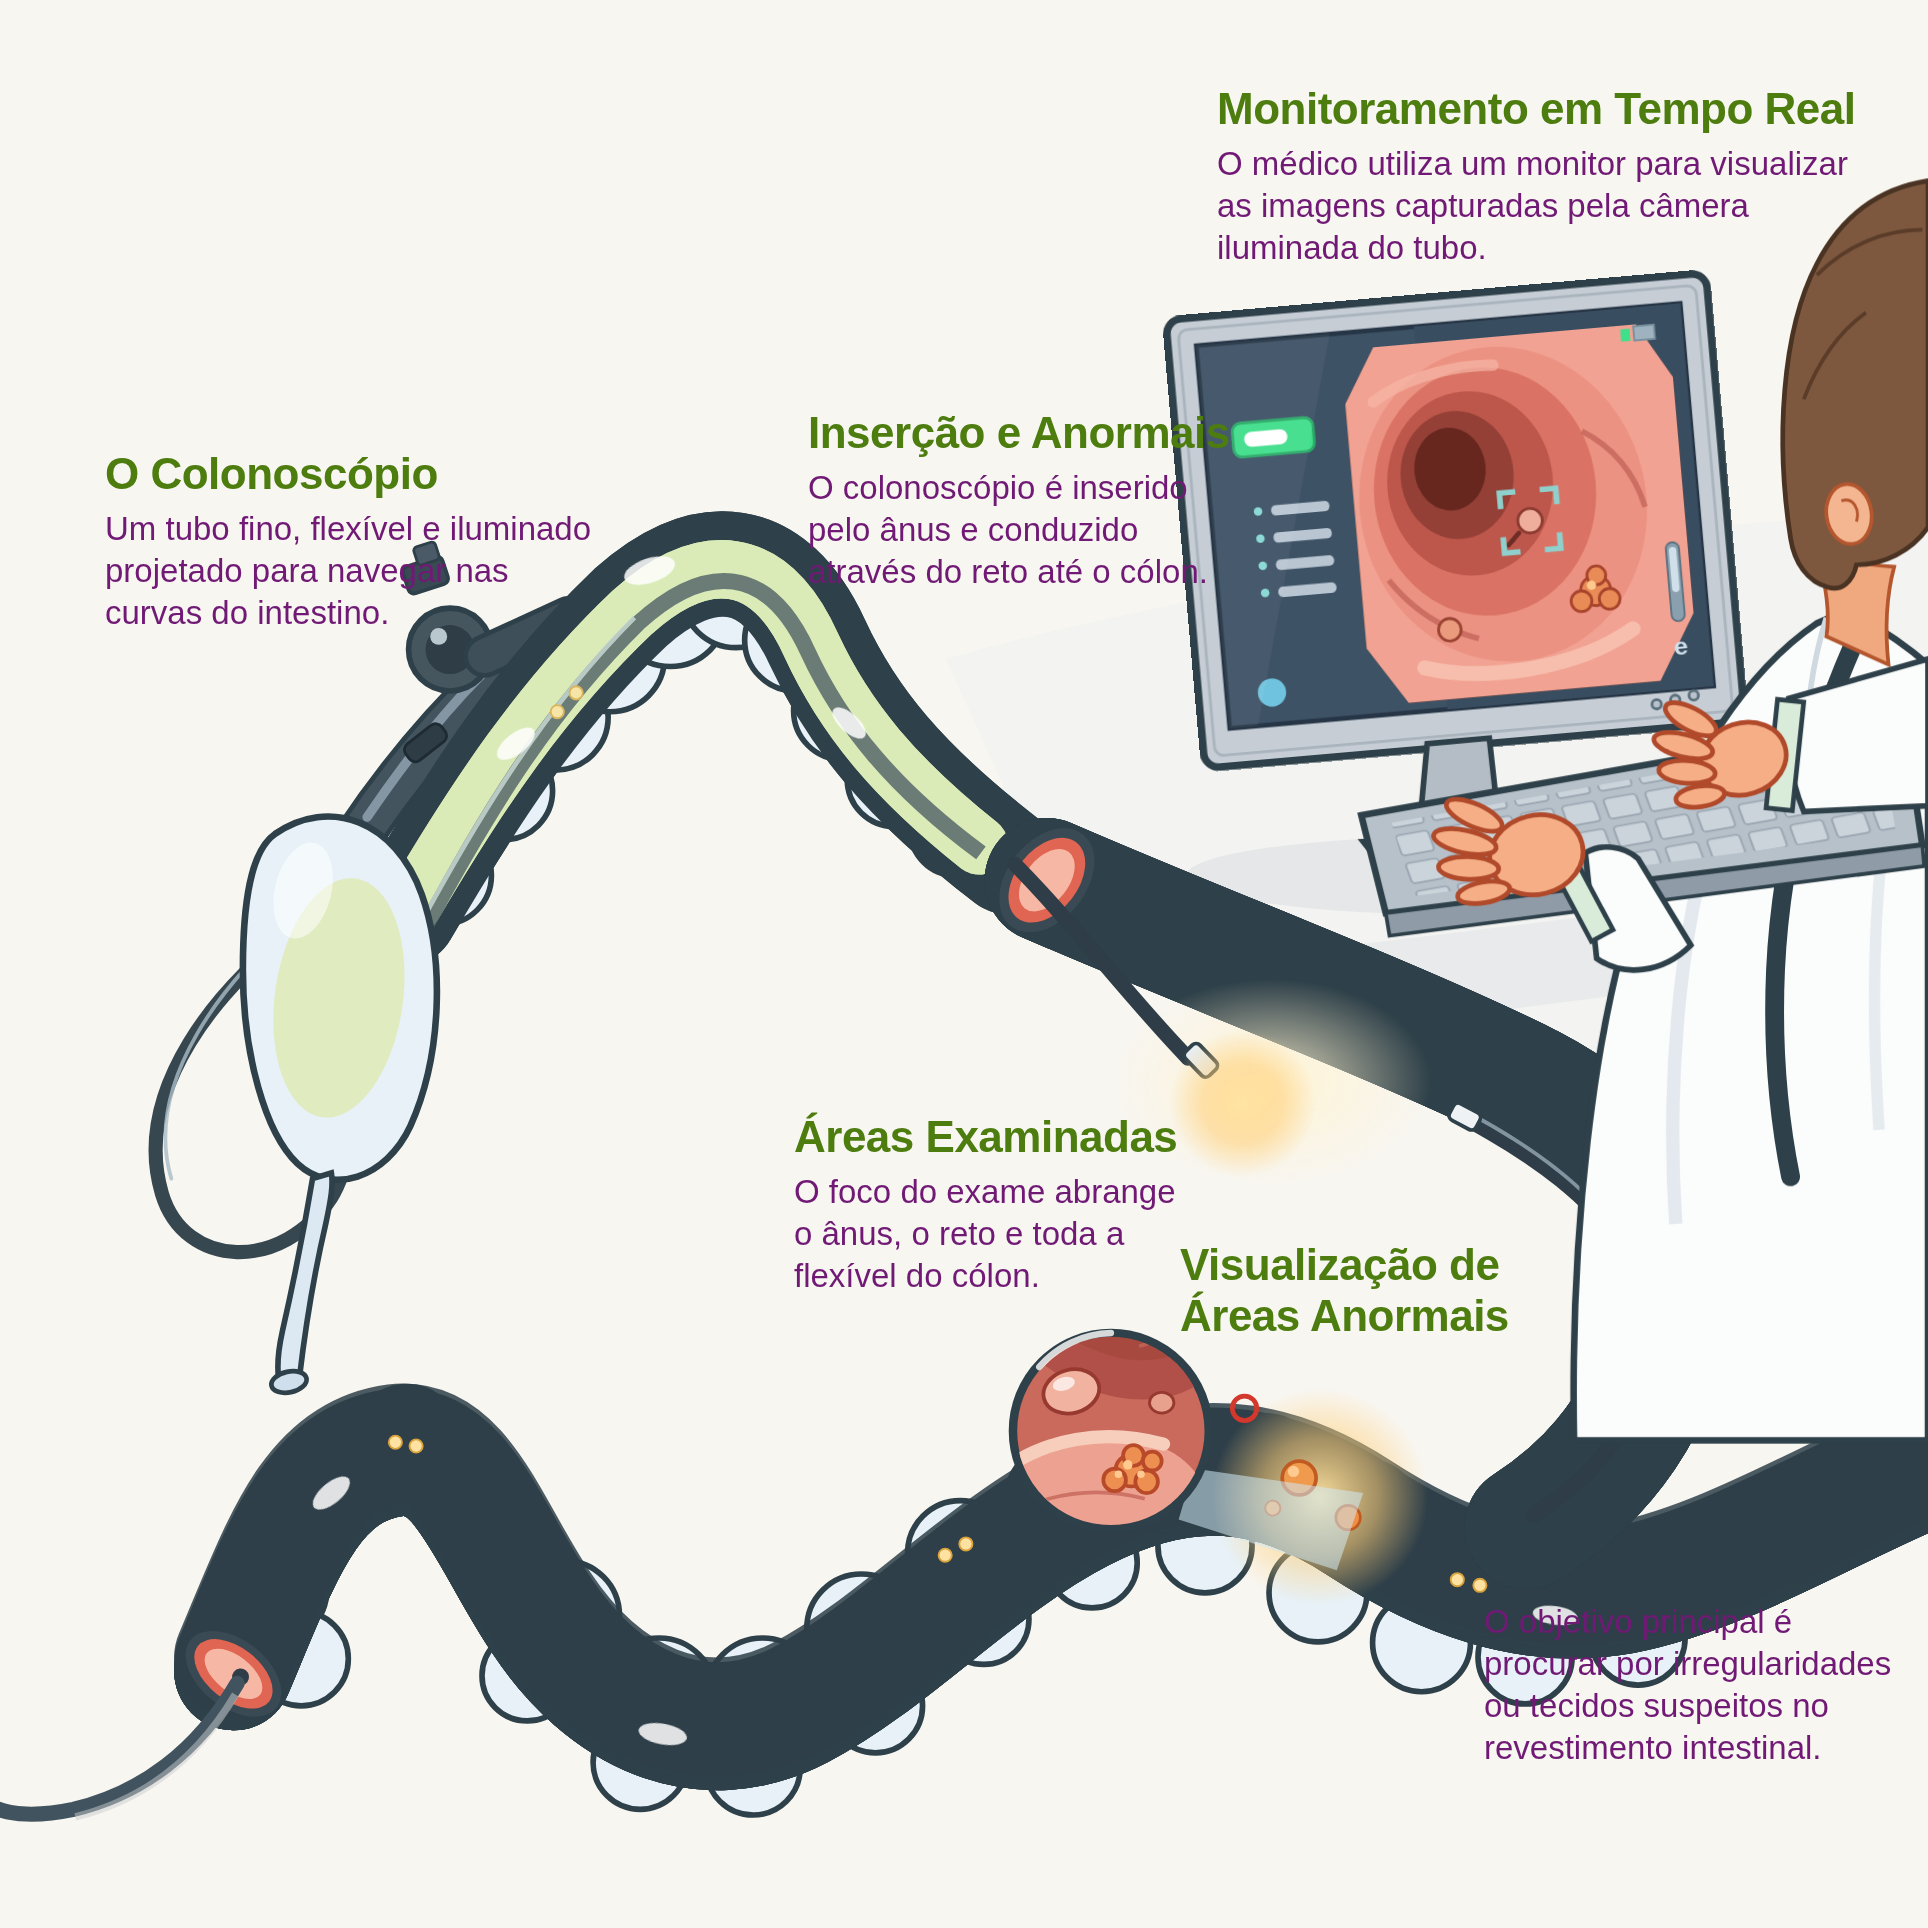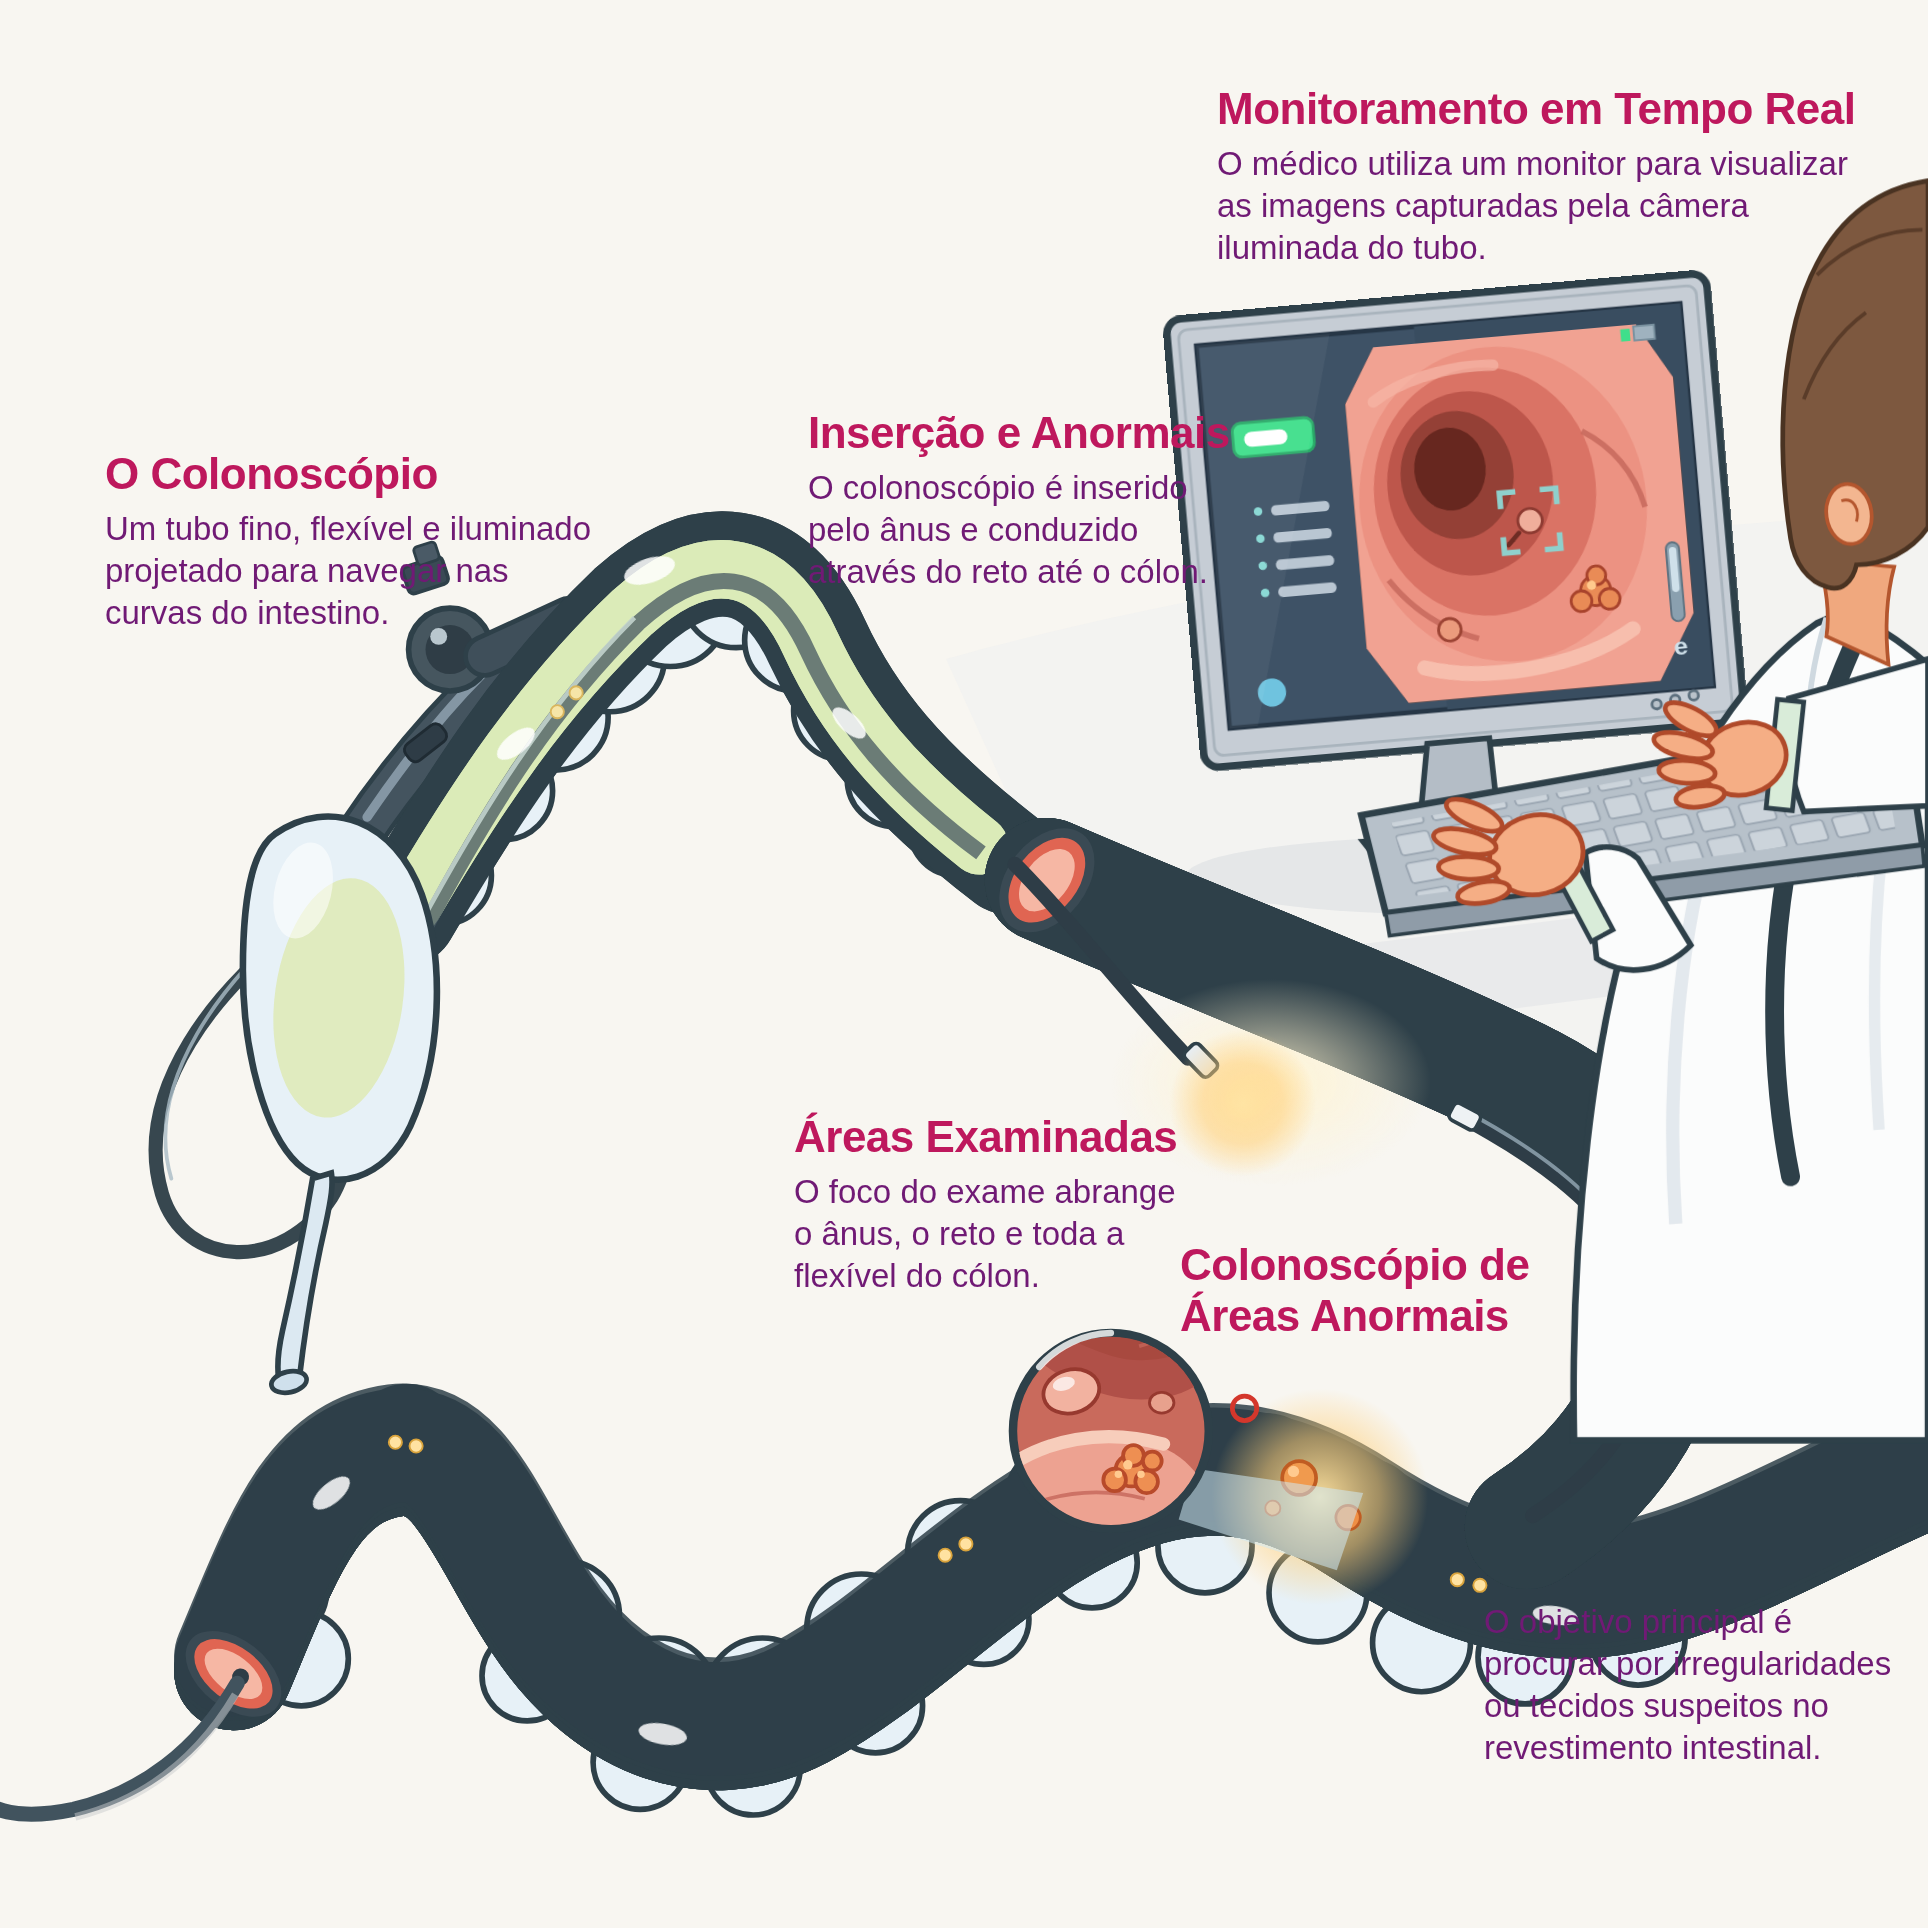--- a/index.html
+++ b/index.html
@@ -1,20 +1,20 @@
 <!DOCTYPE html>
 <html style="font-size:15px"><head>
 <meta charset="utf-8">
 <style>
   html,body{margin:0;padding:0;background:#e9e7e3;}
   #canvas{position:relative;width:1928px;height:1928px;background:#f8f6f1;overflow:hidden;
           font-family:"Liberation Sans", sans-serif;}
   svg{position:absolute;left:0;top:0;}
   .sec{position:absolute;color:#1b1b1b;}
-  .sec .title{font-weight:bold;font-size:44px;line-height:51px;letter-spacing:-0.5px;white-space:pre-line;color:#be185d;}
+  .sec .title{font-weight:bold;font-size:44px;line-height:51px;letter-spacing:-0.5px;white-space:pre-line;color:#4d7c0f;}
   .sec .body{margin-top:9.4px;font-size:33px;line-height:42px;white-space:pre-line;color:#701a75;}
   #sec-colonoscope{left:105px;top:448px;}
   #sec-insertion{left:808px;top:407px;}
   #sec-monitoring{left:1217px;top:83px;}
   #sec-examined{left:750px;top:1111px;margin-left:44px;}
   #sec-abnormal{left:1180px;top:1239px;}
   #sec-objective{left:1484px;top:1601px;}
 </style>
 </head>
 <body>
@@ -402,21 +402,21 @@
 </div>
 
 <div class="sec" id="sec-examined">
   <div class="title">Áreas Examinadas</div>
   <div class="body">O foco do exame abrange
 o ânus, o reto e toda a
 flexível do cólon.</div>
 </div>
 
 <div class="sec" id="sec-abnormal">
-  <div class="title">Colonoscópio de
+  <div class="title">Visualização de
 Áreas Anormais</div>
 </div>
 
 <div class="sec" id="sec-objective">
   <div class="body" style="margin-top:0">O objetivo principal é
 procurar por irregularidades
 ou tecidos suspeitos no
 revestimento intestinal.</div>
 </div>
 

